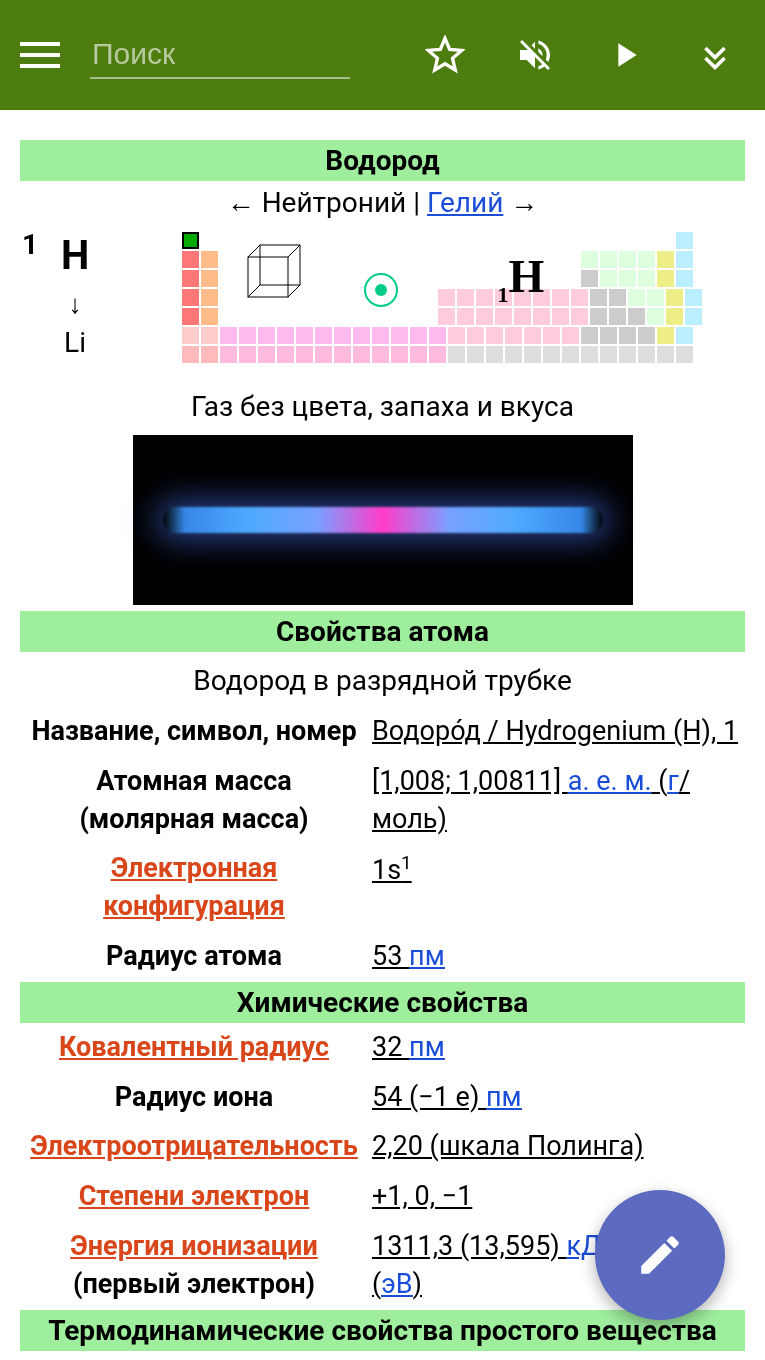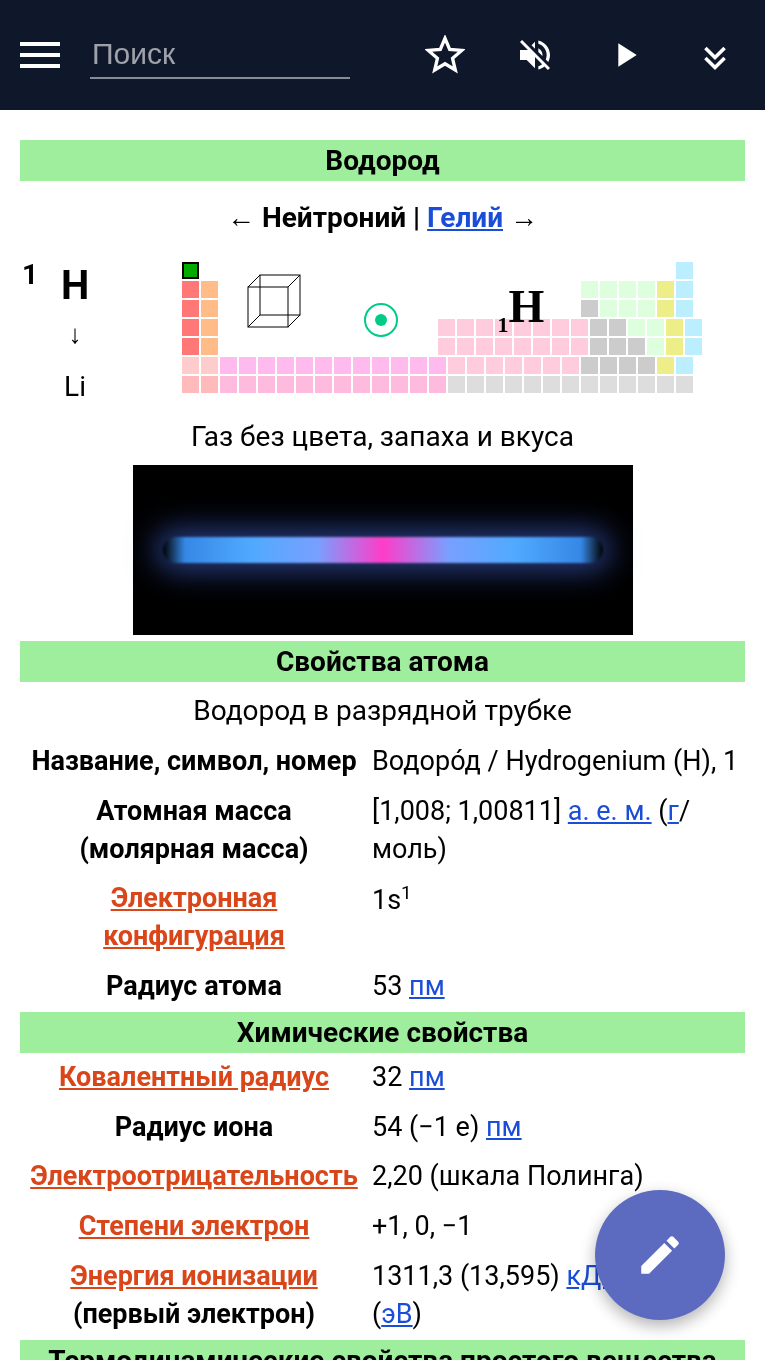--- a/index.html
+++ b/index.html
@@ -4,21 +4,21 @@
 <style>
   * { box-sizing: border-box; margin: 0; padding: 0; }
   body {
     font-family: -apple-system, BlinkMacSystemFont, "Segoe UI", Roboto, sans-serif;
     font-size: 26px;
     color: #000;
     background: #fff;
     width: 765px;
   }
   .topbar {
-    background: #0f172a;
+    background: #4d7c0f;
     height: 110px;
     display: flex;
     align-items: center;
     padding: 0 20px;
     gap: 10px;
   }
   .hamburger {
     width: 40px; height: 40px;
     display: flex; flex-direction: column;
     justify-content: center; gap: 7px;
@@ -41,31 +41,31 @@
 
   .content { padding: 30px 0 0 0; }
   table.info { width: calc(100% - 40px); margin: 0 20px; border-collapse: collapse; }
   .section-header {
     background: #9eee9e;
     text-align: center;
     font-weight: bold;
     font-size: 28px;
     padding: 4px 0;
   }
-  .nav-row { text-align:center; padding: 20px 0; font-size:28px;font-weight:bold; }
+  .nav-row { text-align:center; padding: 5px 0; font-size:28px; }
   .nav-row a { color:#1a4dd8; text-decoration:underline; }
   .elem-row { display:flex; align-items:flex-start; padding:4px 0; }
   .elem-cell-left {
     width:110px; text-align:center; font-size:32px; position:relative;
     padding-top:4px;
   }
   .elem-cell-left .num { position:absolute; left:2px; top:0; font-size:28px; font-weight:bold;}
   .elem-cell-left .sym { font-size:40px; font-weight:bold; display:block;}
   .elem-cell-left .arrow-down { font-size:26px; display:block; margin-top:10px;}
-  .elem-cell-left .below { font-size:28px; display:block; margin-top:20px;}
+  .elem-cell-left .below { font-size:28px; display:block; margin-top:6px;}
   .ptable-wrap { flex:1; display:flex; justify-content:center; padding:4px 0;}
   .ptable { position:relative; width:540px; height:140px; }
   .ptable .cell { position:absolute; width:17px; height:17px; }
   .ptable .hl { border:2px solid #000; background:#0a0;}
   .big-sym { position:absolute; left:330px; top:18px; font-size:46px; font-weight:bold;font-family:Liberation Serif, serif;}
   .big-sym sub { font-size:22px; vertical-align:sub;}
   .cube { position:absolute; left:70px; top:5px; }
   .bohr { position:absolute; left:195px; top:40px; }
 
   .appearance-text { text-align:center; padding:10px 0 6px 0; font-size:28px;}
@@ -88,21 +88,21 @@
       rgba(60,150,255,0.9) 95%,
       rgba(30,120,255,0) 100%);
     border-radius:14px;
     filter: blur(1px);
     box-shadow: 0 0 30px 8px rgba(80,120,255,0.5);
   }
   .tube-caption { text-align:center; padding:12px 0 10px 0; font-size:28px;}
 
   .prop-row td { padding:6px 4px; vertical-align:top; font-size:27px; line-height:1.4;}
   .prop-row td:first-child { text-align:center; font-weight:bold; width:48%;}
-  .prop-row td:last-child { text-align:left; }
+  .prop-row td:last-child { text-align:left;text-decoration:underline; }
   .lnk { color:#1a4dd8; text-decoration:underline; }
   .lbl-link { color:#d8461a; text-decoration:underline; font-weight:bold;}
   .sup { font-size:0.7em; vertical-align:super;}
 
   .fab {
     position:fixed; right:40px; bottom:40px;
     width:130px; height:130px; border-radius:50%;
     background:#5c6bc0;
     display:flex; align-items:center; justify-content:center;
     box-shadow:0 6px 16px rgba(0,0,0,0.3);

